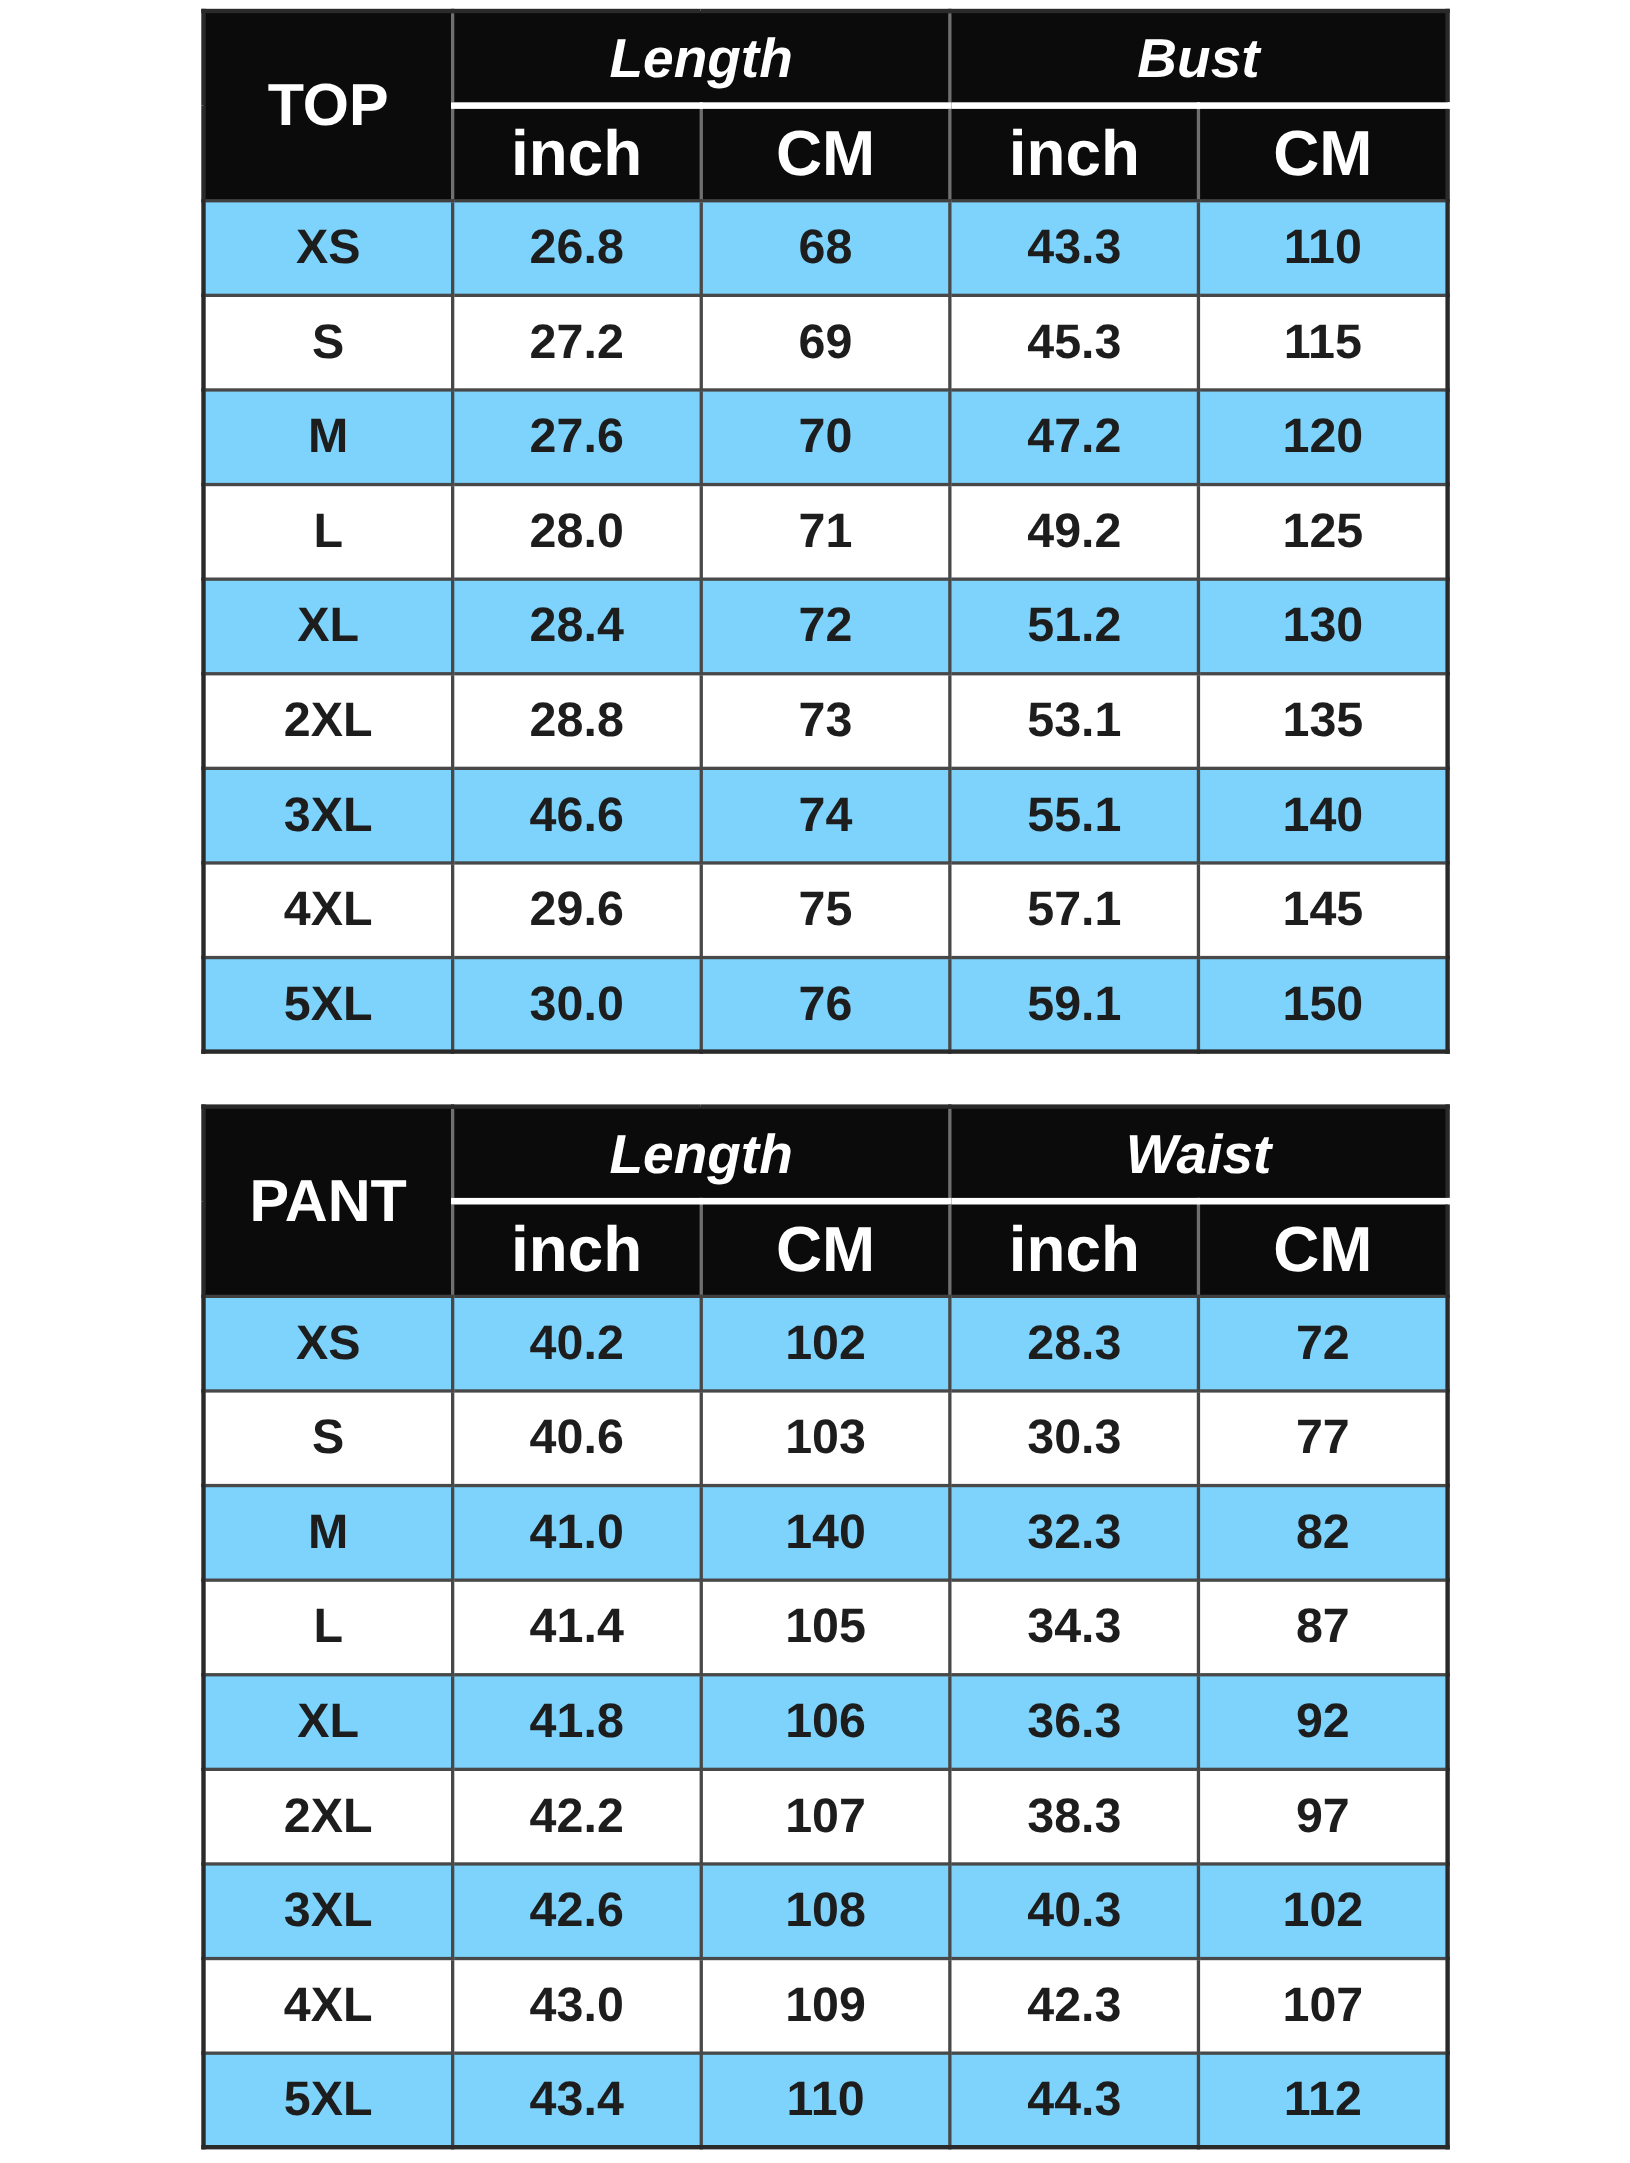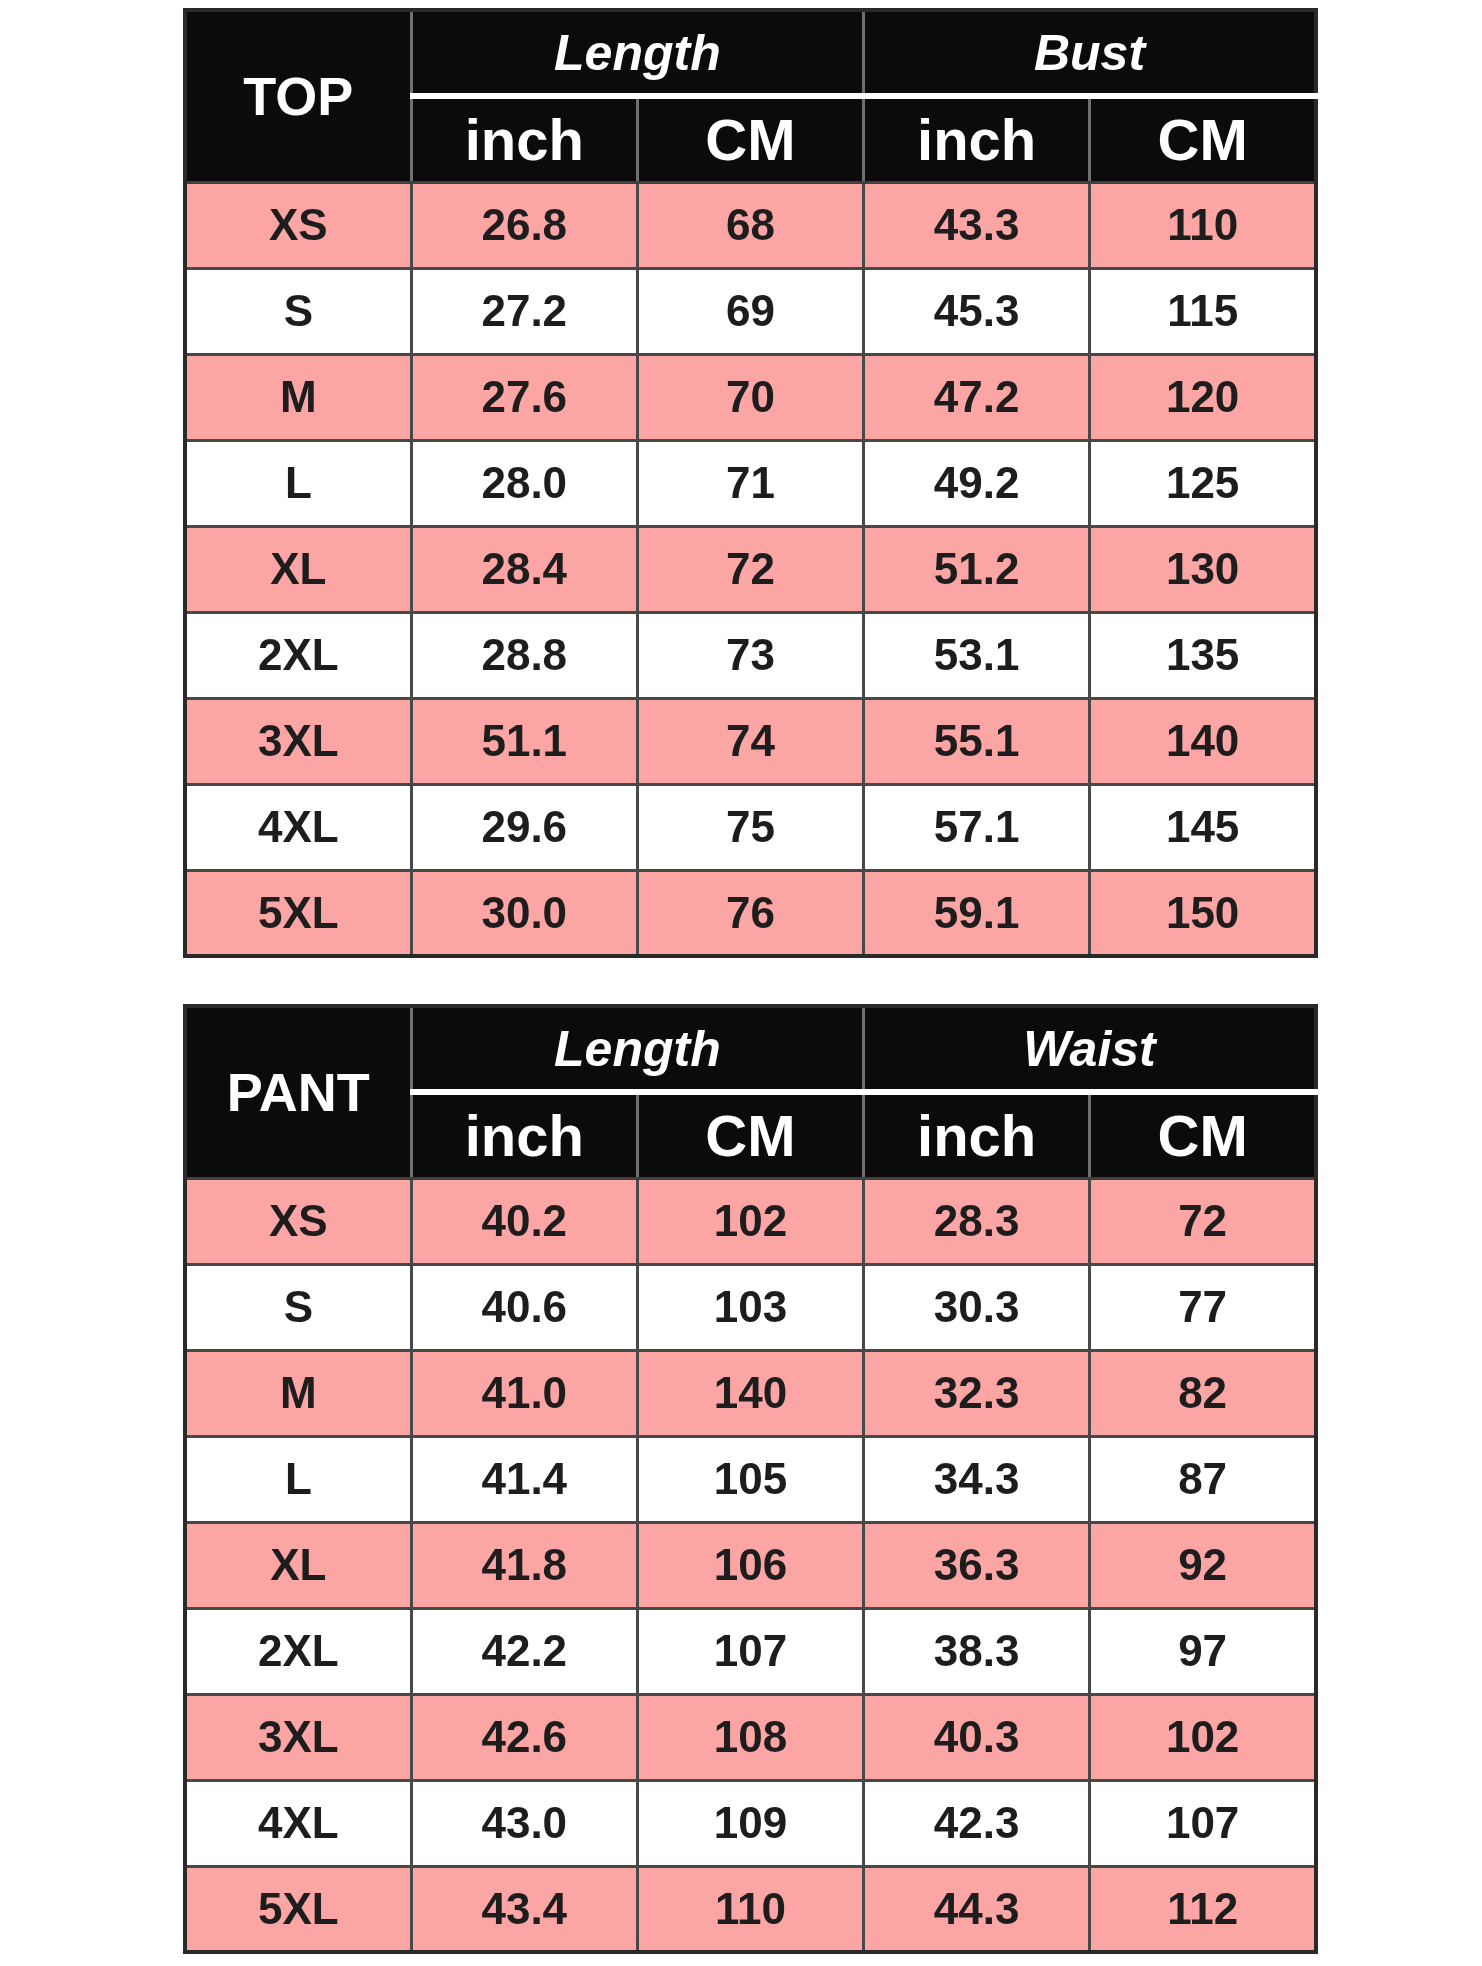--- a/index.html
+++ b/index.html
@@ -52,21 +52,21 @@
   tr.units-row th {
     font-size: 58px;
     border-bottom: 3px solid #404040;
   }
   tbody td {
     border: 3px solid #484848;
     font-size: 44px;
     font-weight: 700;
     color: #1d1d1d;
   }
-  tbody tr.shade td { background: #fca5a5; }
+  tbody tr.shade td { background: #7dd3fc; }
   tbody tr.plain td { background: #ffffff; }
 </style>
 </head>
 <body>
 
 <div class="page">
 
   <table class="size-table">
     <colgroup>
         <col>
@@ -126,21 +126,21 @@
         </tr>
         <tr class="plain">
           <td>2XL</td>
           <td>28.8</td>
           <td>73</td>
           <td>53.1</td>
           <td>135</td>
         </tr>
         <tr class="shade">
           <td>3XL</td>
-          <td>51.1</td>
+          <td>46.6</td>
           <td>74</td>
           <td>55.1</td>
           <td>140</td>
         </tr>
         <tr class="plain">
           <td>4XL</td>
           <td>29.6</td>
           <td>75</td>
           <td>57.1</td>
           <td>145</td>

